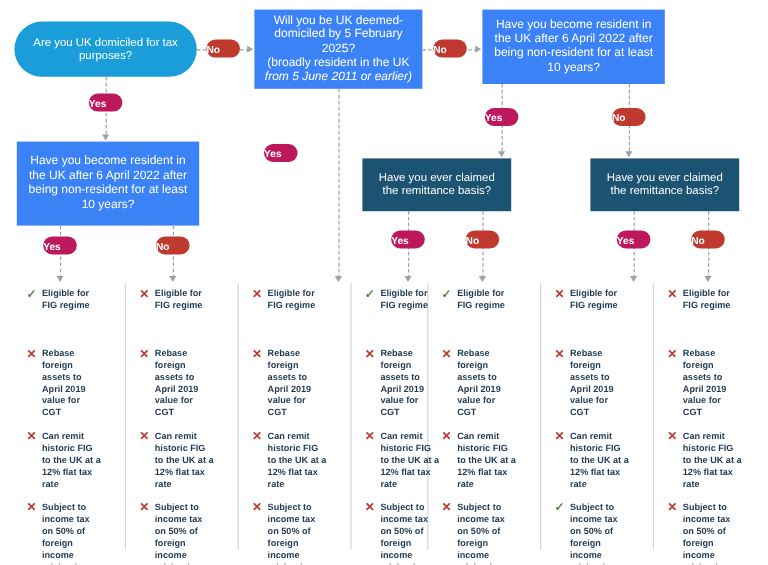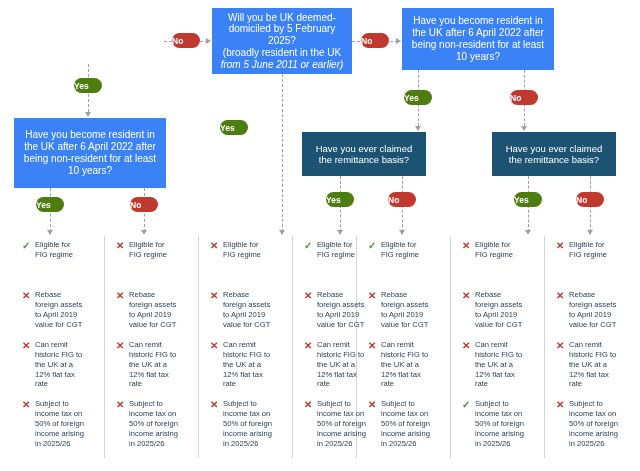--- a/index.html
+++ b/index.html
@@ -48,21 +48,21 @@
     box-sizing: border-box;
     border-radius: 999px;
     color: #ffffff;
     font-size: 8.5px;
     font-weight: bold;
     display: flex;
     align-items: center;
     width: 28px;
     height: 15px;
   }
-  .pill-yes { background: #4d7c0f; }
+  .pill-yes { background: #be185d; }
   .pill-no  { background: #c0392f; }
 
   .vline {
     position: absolute;
     border-left: 1px dashed #9aa3a8;
   }
   .hline {
     position: absolute;
     border-top: 1px dashed #9aa3a8;
   }
@@ -104,33 +104,37 @@
     text-align: left;
     padding-top: 0px;
   }
   .mark-yes { color: #4a8b3b; }
   .mark-no  { color: #c0392f; }
   .otext {
     font-size: 7.6px;
     color: #1f3b52;
     line-height: 1.3;
     padding-left: 2px;
+    font-weight: bold;
   }
   .col-sep {
     position: absolute;
     top: 236px;
     height: 222px;
     border-left: 1px solid #cfd6da;
   }
 </style>
 </head>
 <body>
 
 <div id="canvas">
 
+  <div class="node node-oval" style="left:12px; top:18px; width:152px; height:46px;">
+    <span>Are you UK domiciled for tax purposes?</span>
+  </div>
 
   <div class="node node-box" style="left:212px; top:8px; width:140px; height:66px;">
     <div>
       <div>Will you be UK deemed-</div>
       <div>domiciled by 5 February 2025?</div>
       <div style="">(broadly resident in the UK</div>
       <div style="font-style:italic">from 5 June 2011 or earlier)</div>
     </div>
   </div>
 

